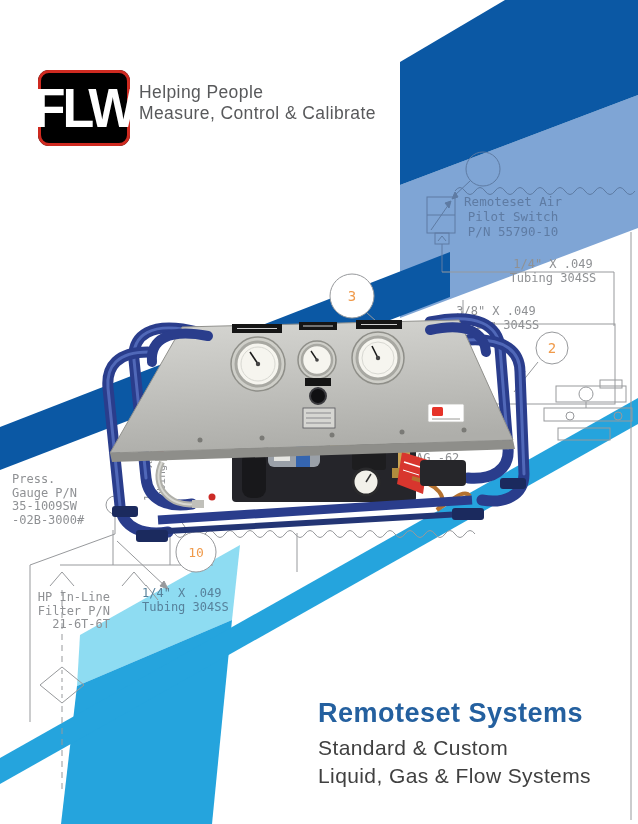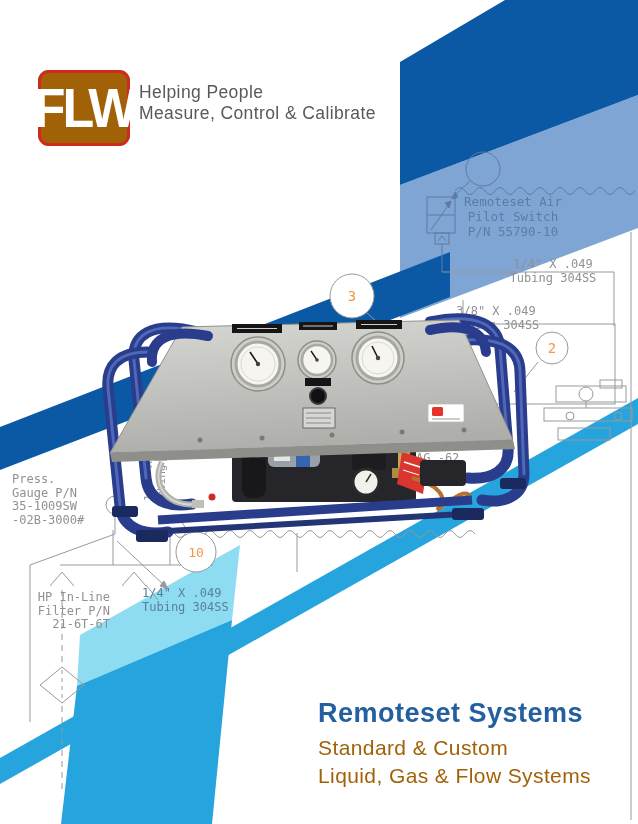--- a/index.html
+++ b/index.html
@@ -2,21 +2,21 @@
 <html><head>
 <meta charset="utf-8">
 <style>
   html,body{margin:0;padding:0;background:#e8e8e8;}
   #page{position:relative;width:638px;height:824px;background:#ffffff;overflow:hidden;
         font-family:"Liberation Sans",sans-serif;}
   svg{position:absolute;left:0;top:0;}
   .layer{position:absolute;left:0;top:0;width:638px;height:824px;}
 
   
-  #logo{position:absolute;left:38px;top:70px;width:92px;height:76px;background:#a16207;
+  #logo{position:absolute;left:38px;top:70px;width:92px;height:76px;background:#000000;
         border-radius:11px;box-shadow:inset 0 0 0 3px #cf2a20;display:flex;align-items:center;justify-content:center;}
   #logo span{color:#ffffff;font-size:52px;font-weight:bold;letter-spacing:-3px;
         font-family:"Liberation Sans",sans-serif;transform:scaleY(1.08);}
   #tagline{position:absolute;left:139px;top:82px;color:#58595b;font-size:17.5px;line-height:21px;
         letter-spacing:0.4px;white-space:pre-line;}
 
   
   .cad{position:absolute;font-family:"DejaVu Sans Mono",monospace;color:#8f9194;
        font-size:12px;line-height:13.5px;white-space:pre-line;letter-spacing:0px;}
   #ann-remoteset{left:428px;top:194px;width:170px;text-align:center;color:#5e7ba3;font-size:12.5px;line-height:15px;}
@@ -24,21 +24,21 @@
   #ann-tubing-38{left:436px;top:305px;width:120px;text-align:center;}
   #ann-press-gauge{left:12px;top:473px;width:96px;text-align:left;}
   #ann-hp-filter{left:20px;top:591px;width:90px;text-align:right;}
   #ann-tubing-quarter-bottom{left:142px;top:587px;width:120px;color:#57819b;}
   #ann-ag{left:416px;top:452px;width:70px;}
   #ann-vertical{left:109px;top:452px;width:92px;text-align:center;transform:rotate(-90deg);font-size:11px;line-height:12.5px;}
 
   
   #footer{position:absolute;left:318px;top:698px;}
   #footer-title{color:#24609f;font-size:27px;font-weight:bold;letter-spacing:0.5px;margin:0 0 7px 0;}
-  #footer-sub1,#footer-sub2{color:#a16207;font-size:21px;letter-spacing:0.4px;margin:0 0 4px 0;}
+  #footer-sub1,#footer-sub2{color:#404040;font-size:21px;letter-spacing:0.4px;margin:0 0 4px 0;}
 
   .co{font-family:"DejaVu Sans Mono",monospace;font-size:14px;fill:#f09a4a;}
   .co10{font-size:13px;}
 </style>
 </head>
 <body>
 
 <div id="page">
 
   <svg class="layer" width="638" height="824" viewBox="0 0 638 824">

